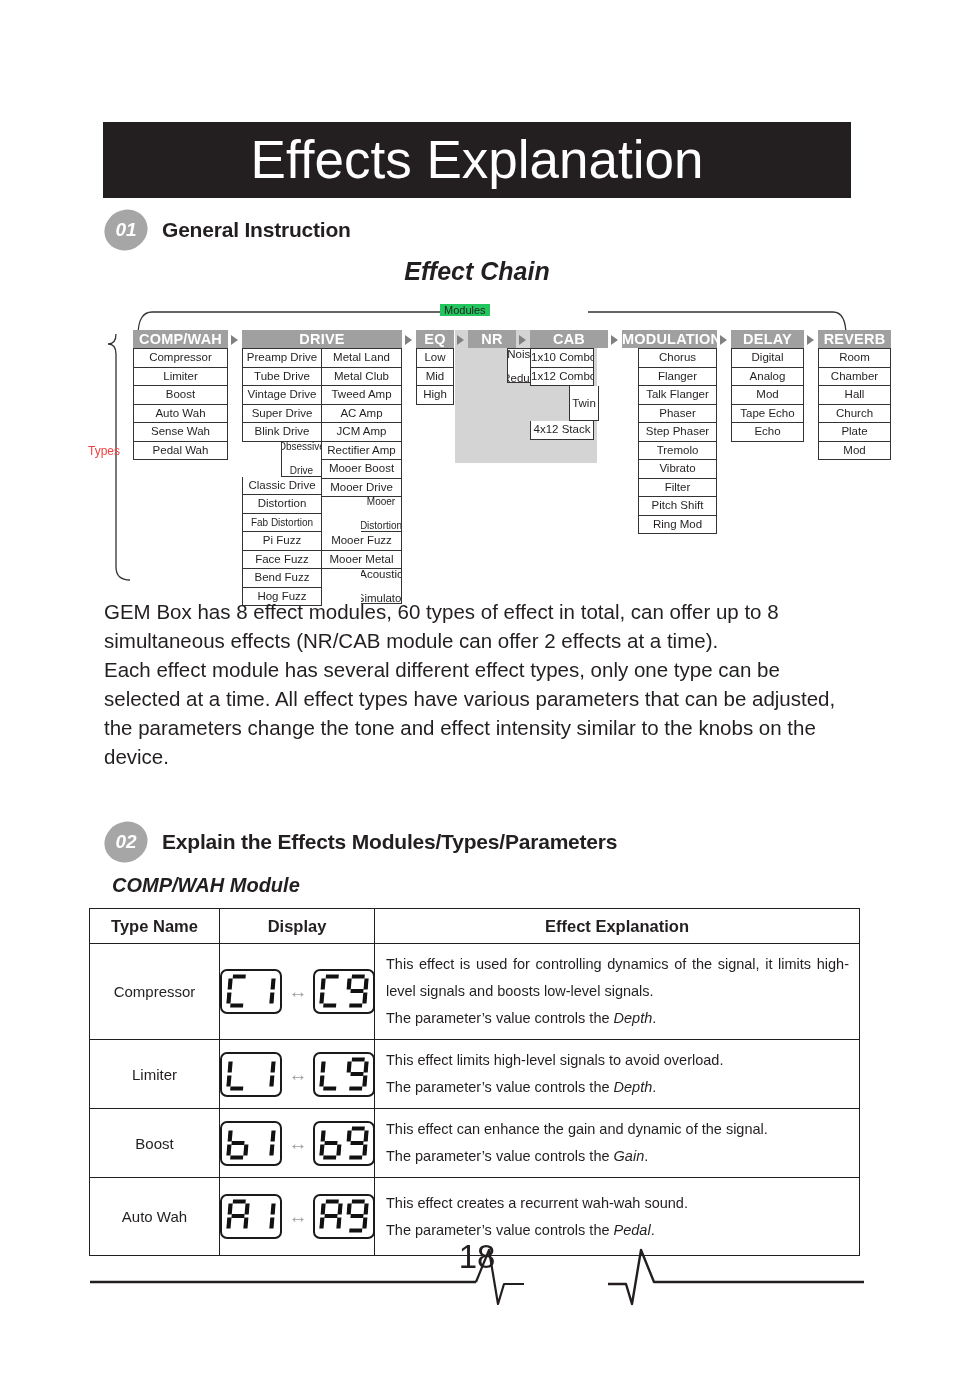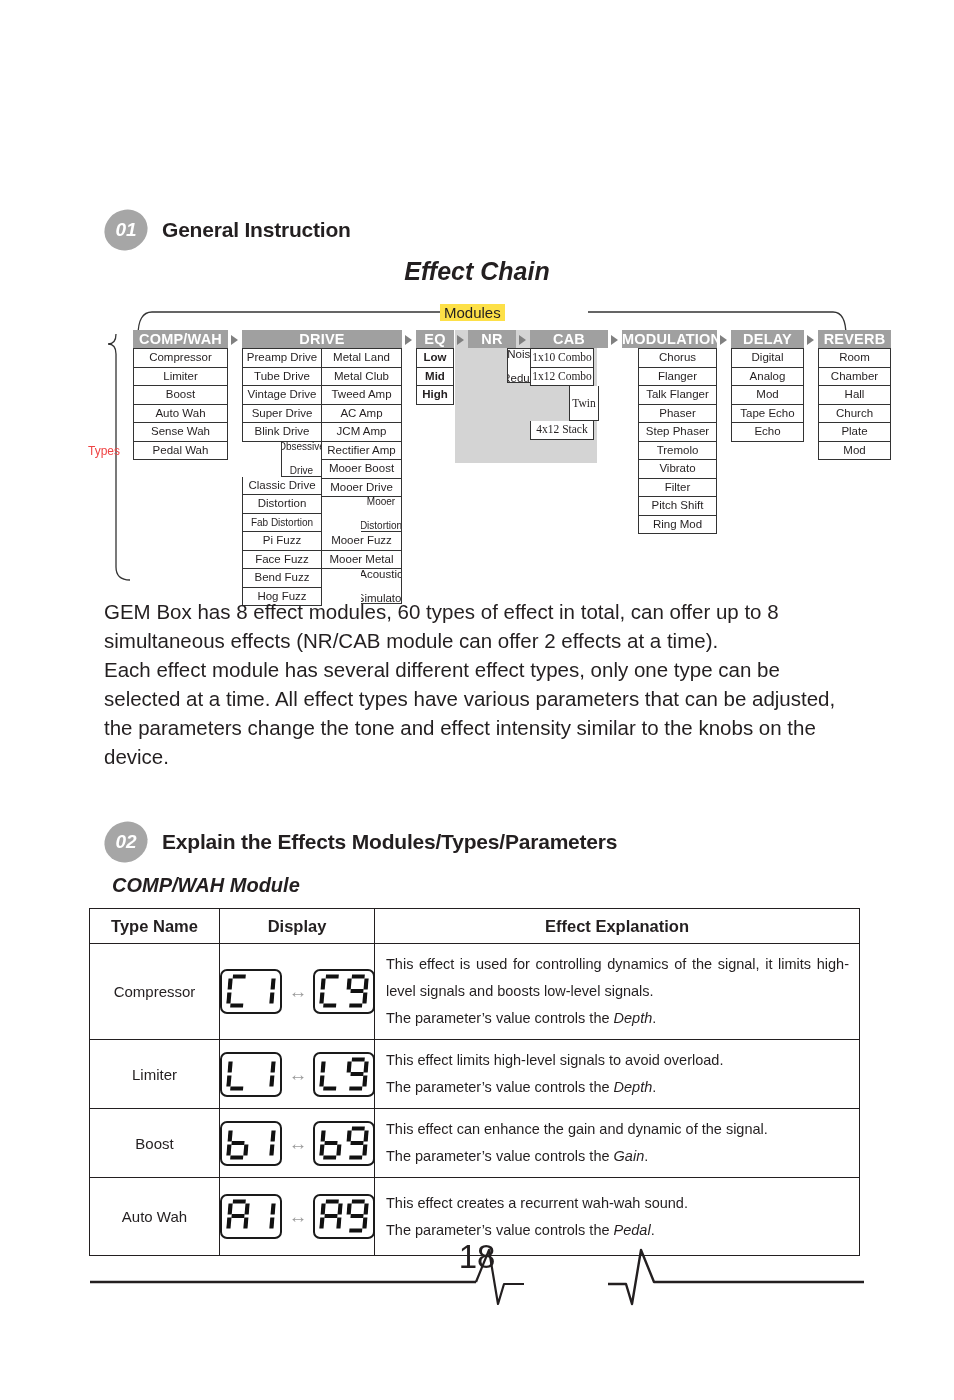--- a/index.html
+++ b/index.html
@@ -106,23 +106,23 @@
   }
   .diagram svg.brackets {
     position: absolute;
     left: 0; top: 0;
     pointer-events: none;
   }
   .modules-label {
     position: absolute;
     left: 452px;
     top: 298px;
-    font-size: 15px;
-    color: #231f20;
-    background: #fde047;
+    font-size: 11px;
+    color: #231f20;
+    background: #22c55e;
     padding: 0 4px;
     white-space: nowrap;
   }
   .types-label {
     position: absolute;
     left: 90px;
     top: 446px;
     font-size: 12px;
     color: #ef4444;
     white-space: nowrap;
@@ -297,20 +297,23 @@
     text-align: center;
     font-size: 33px;
     color: #231f20;
   }
 </style>
 </head>
 <body>
 
 <div class="page">
 
+  <div class="title-banner">
+    <div class="title-text">Effects Explanation</div>
+  </div>
 
   <div class="section-head" style="left:104px; top:210px;">
     <div class="badge">
       <div class="ell"></div>
       <div class="num">01</div>
     </div>
     <div class="section-title">General Instruction</div>
   </div>
 
   <div class="chain-title">Effect Chain</div>
@@ -376,41 +379,41 @@
               <div class="cell">Mooer Fuzz</div>
               <div class="cell">Mooer Metal</div>
               <div class="cell tall">Acoustic Simulator</div>
             </div>
           </div>
         </div>
         <div class="arrow" style="left: 317px;"></div>
         <div class="col" style="left: 328px; width: 38px;">
           <div class="col-head">EQ</div>
           <div class="col-body">
-            <div class="subcol" style="width: 46px; font-weight: bold;">
+            <div class="subcol" style="width: 46px;">
               <div class="cell">Low</div>
               <div class="cell">Mid</div>
               <div class="cell">High</div>
             </div>
           </div>
         </div>
         <div class="arrow" style="left: 369px;"></div>
         <div class="col" style="left: 380px; width: 48px;">
           <div class="col-head">NR</div>
           <div class="col-body">
             <div class="subcol" style="width: 48px;">
               <div class="cell tall">Noise Reduce</div>
             </div>
           </div>
         </div>
         <div class="arrow" style="left: 431px;"></div>
         <div class="col" style="left: 442px; width: 78px;">
           <div class="col-head">CAB</div>
           <div class="col-body">
-            <div class="subcol" style="width: 64px; font-family: Liberation Serif, serif;">
+            <div class="subcol" style="width: 64px;">
               <div class="cell">1x10 Combo</div>
               <div class="cell">1x12 Combo</div>
               <div class="cell tall">2x12 Twin Combo</div>
               <div class="cell">4x12 Stack</div>
             </div>
           </div>
         </div>
         <div class="arrow" style="left: 523px;"></div>
         <div class="col" style="left: 534px; width: 95px;">
           <div class="col-head">MODULATION</div>

